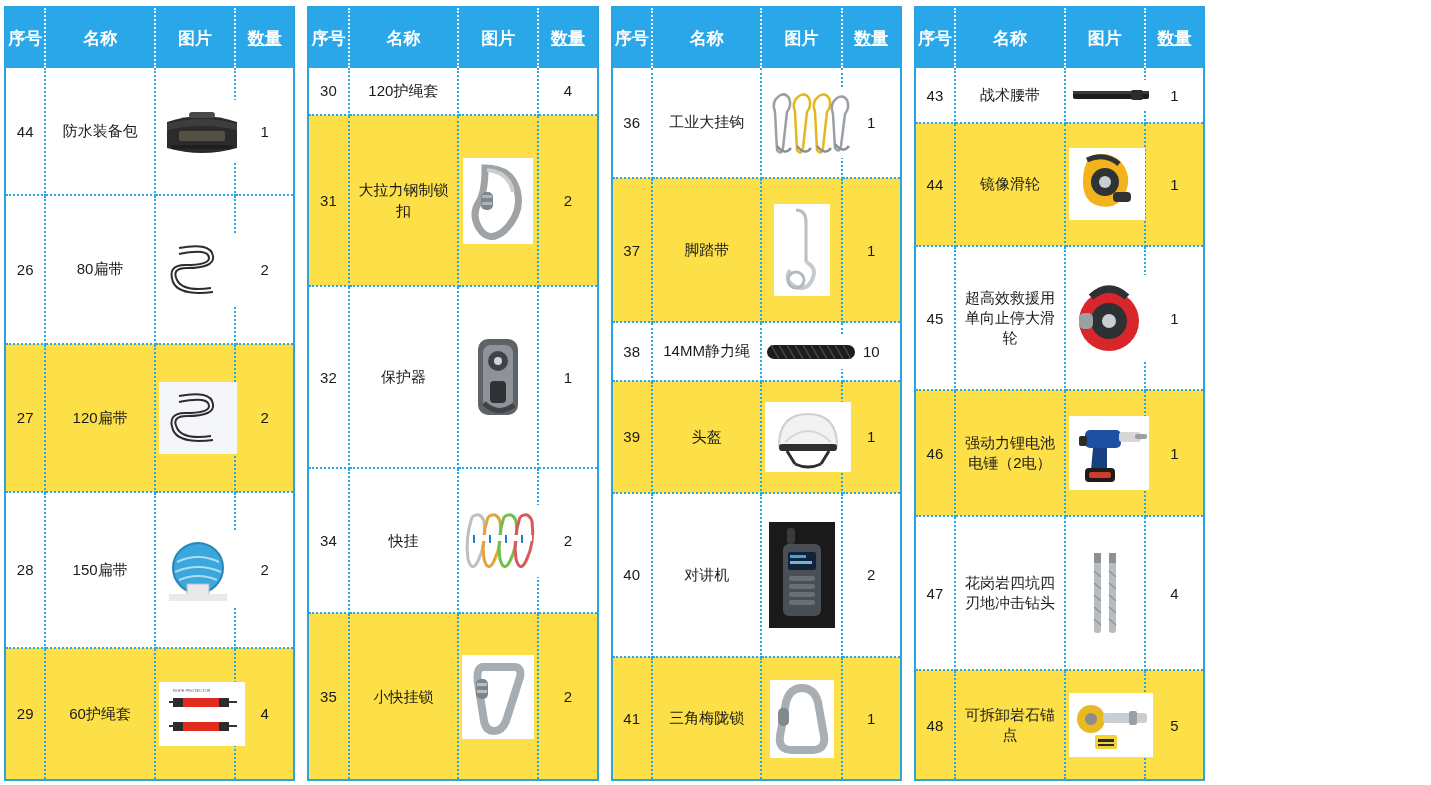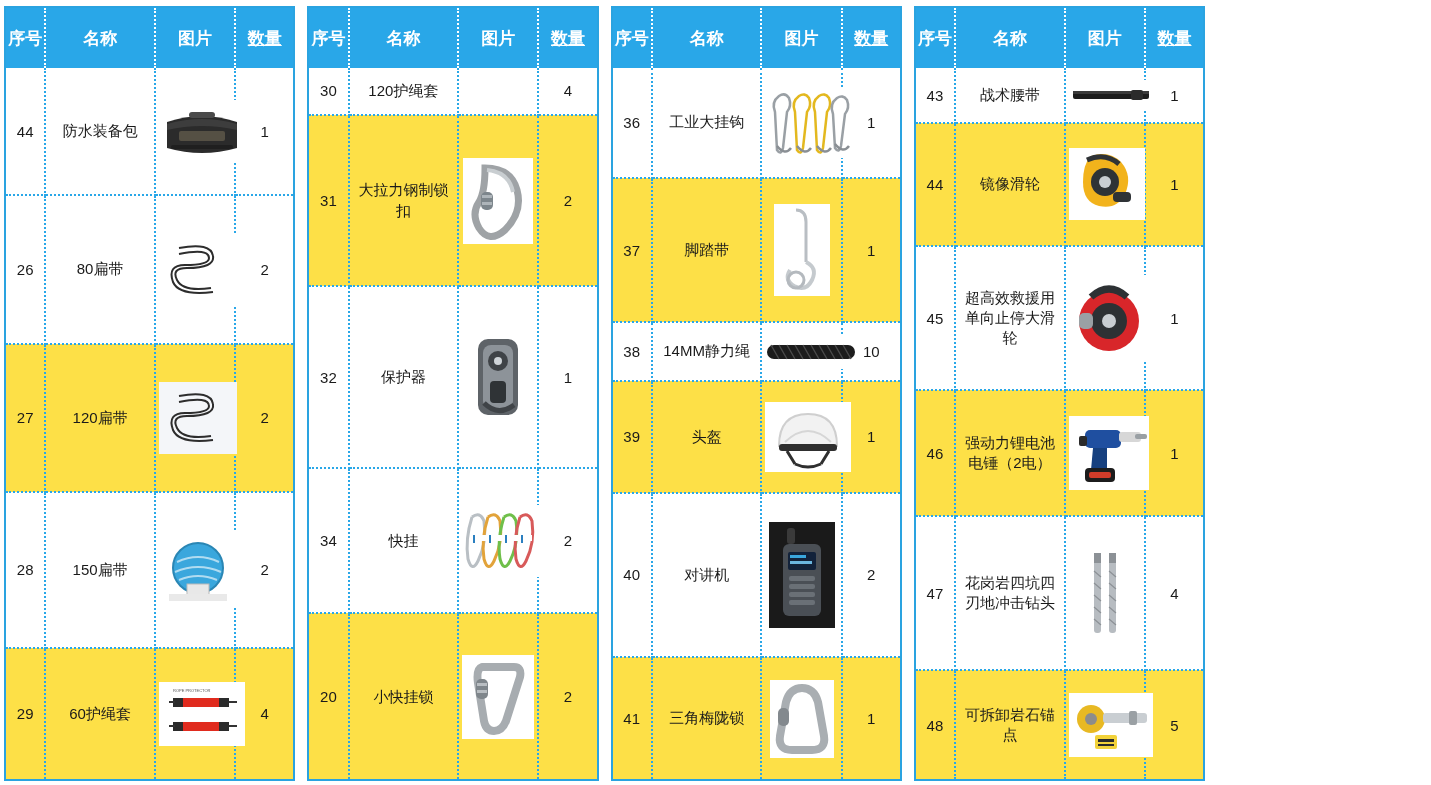--- a/index.html
+++ b/index.html
@@ -252,21 +252,21 @@
                 <rect x="8" y="30" width="62" height="6" fill="#ffffff"></rect>
                 <g stroke="#2b7fc0" stroke-width="2">
                   <path d="M12 30 v8 M28 30 v8 M44 30 v8 M60 30 v8"></path>
                 </g>
               </svg>
             </span>
           </td>
           <td>2</td>
         </tr>
         <tr class="alt">
-          <td>20</td>
+          <td>35</td>
           <td class="name-cell">小快挂锁</td>
           <td class="img-cell">
             <span class="thumb">
               <svg class="art" width="72" height="84" viewBox="0 0 72 84" aria-hidden="true">
                 <rect x="0" y="0" width="72" height="84" fill="#ffffff"></rect>
                 <path d="M20 12 L52 12 Q60 12 58 22 L44 66 Q40 76 32 76 Q24 76 22 66 L16 28 Q14 14 20 12 Z" fill="none" stroke="#a7acb0" stroke-width="8" stroke-linejoin="round"></path>
                 <rect x="14" y="24" width="12" height="20" rx="5" fill="#7f868b"></rect>
                 <rect x="15" y="28" width="10" height="3" fill="#b9bec2"></rect>
                 <rect x="15" y="35" width="10" height="3" fill="#b9bec2"></rect>
               </svg>

